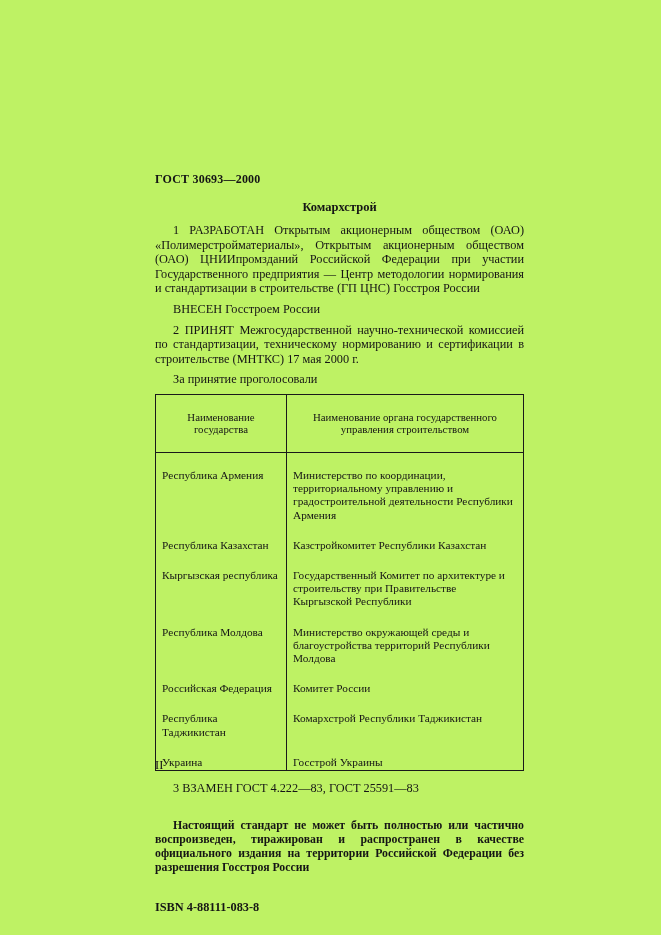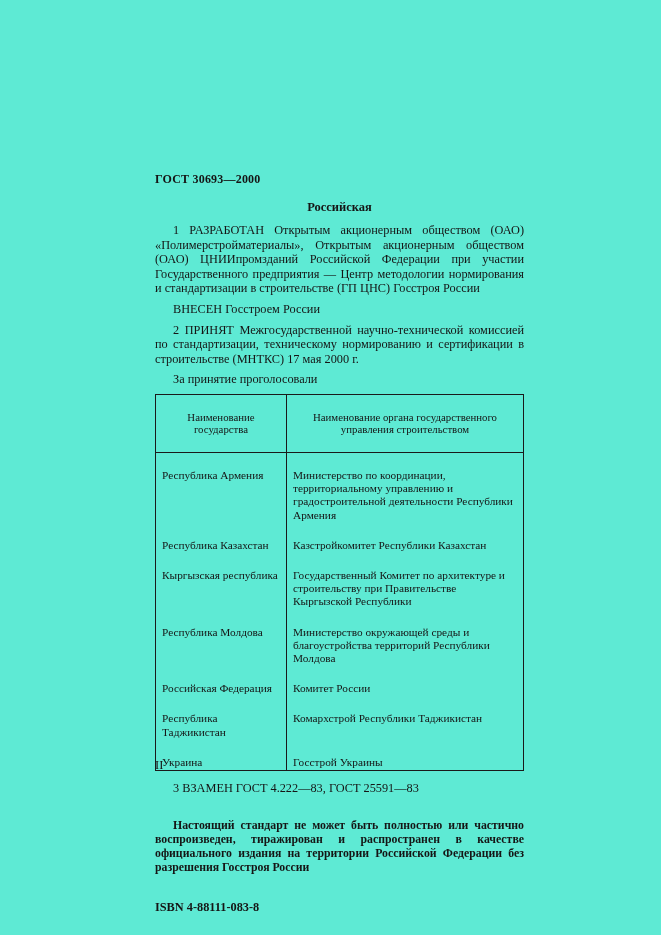--- a/index.html
+++ b/index.html
@@ -4,21 +4,21 @@
 <style>
   html, body {
     margin: 0;
     padding: 0;
     background: #ffffff;
   }
   .page {
     position: relative;
     width: 661px;
     height: 935px;
-    background: #5eead4;
+    background: #bef264;
     font-family: "Liberation Serif", "DejaVu Serif", serif;
     color: #151515;
     overflow: hidden;
   }
   .content {
     position: absolute;
     left: 155px;
     top: 172px;
     width: 369px;
   }
@@ -103,21 +103,21 @@
   }
 </style>
 </head>
 <body>
 
 <div class="page">
   <div class="content">
 
     <div class="doc-code">ГОСТ 30693—2000</div>
 
-    <div class="doc-title">Российская</div>
+    <div class="doc-title">Комархстрой</div>
 
     <p class="para indent">1 РАЗРАБОТАН Открытым акционерным обществом (ОАО) «Полимерстройматериалы», Открытым акционерным обществом (ОАО) ЦНИИпромзданий Российской Федерации при участии Государственного предприятия — Центр методологии нормирования и стандартизации в строительстве (ГП ЦНС) Госстроя России</p>
 
     <p class="para indent gap-above">ВНЕСЕН Госстроем России</p>
 
     <p class="para indent gap-above">2 ПРИНЯТ Межгосударственной научно-технической комиссией по стандартизации, техническому нормированию и сертификации в строительстве (МНТКС) 17 мая 2000 г.</p>
 
     <p class="para indent gap-above">За принятие проголосовали</p>
 
     <table class="vote-table">

